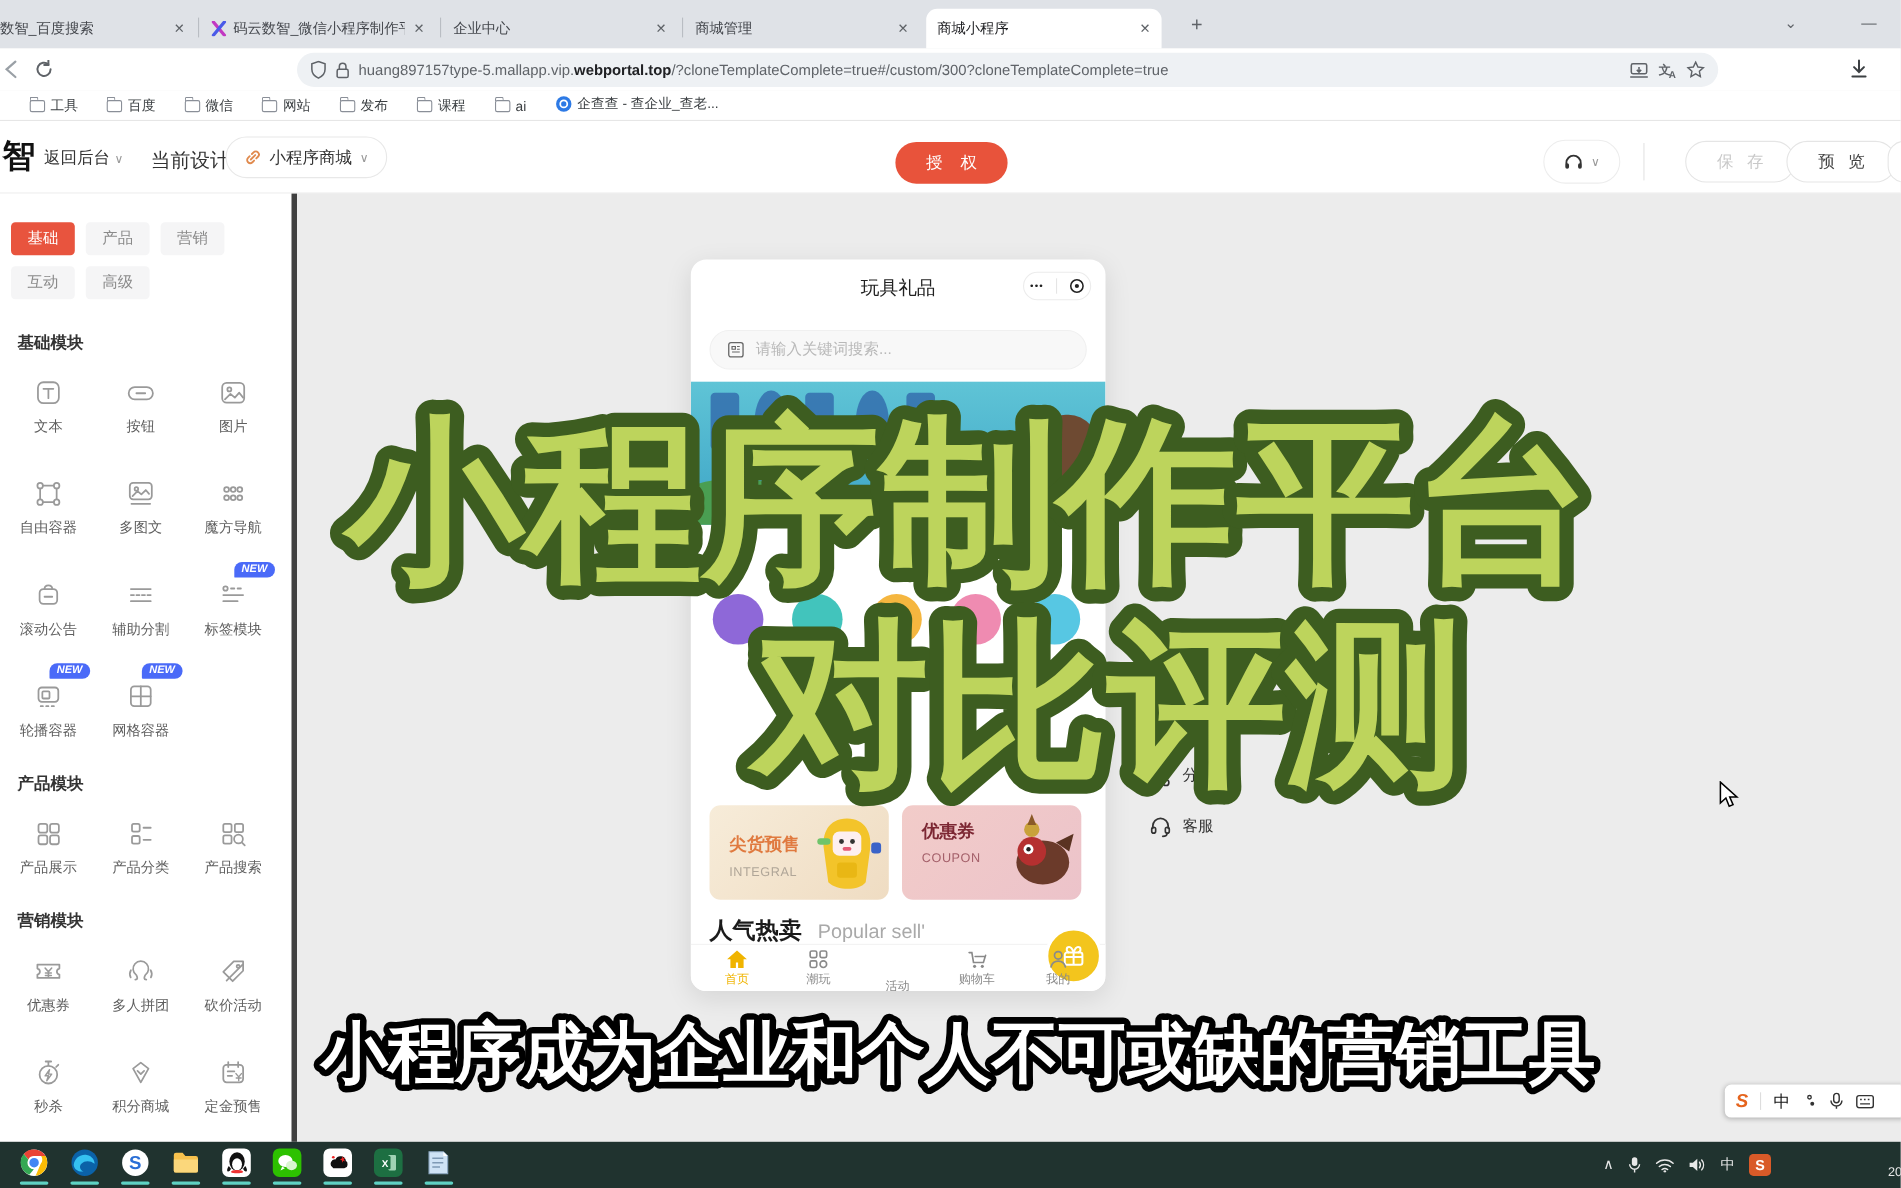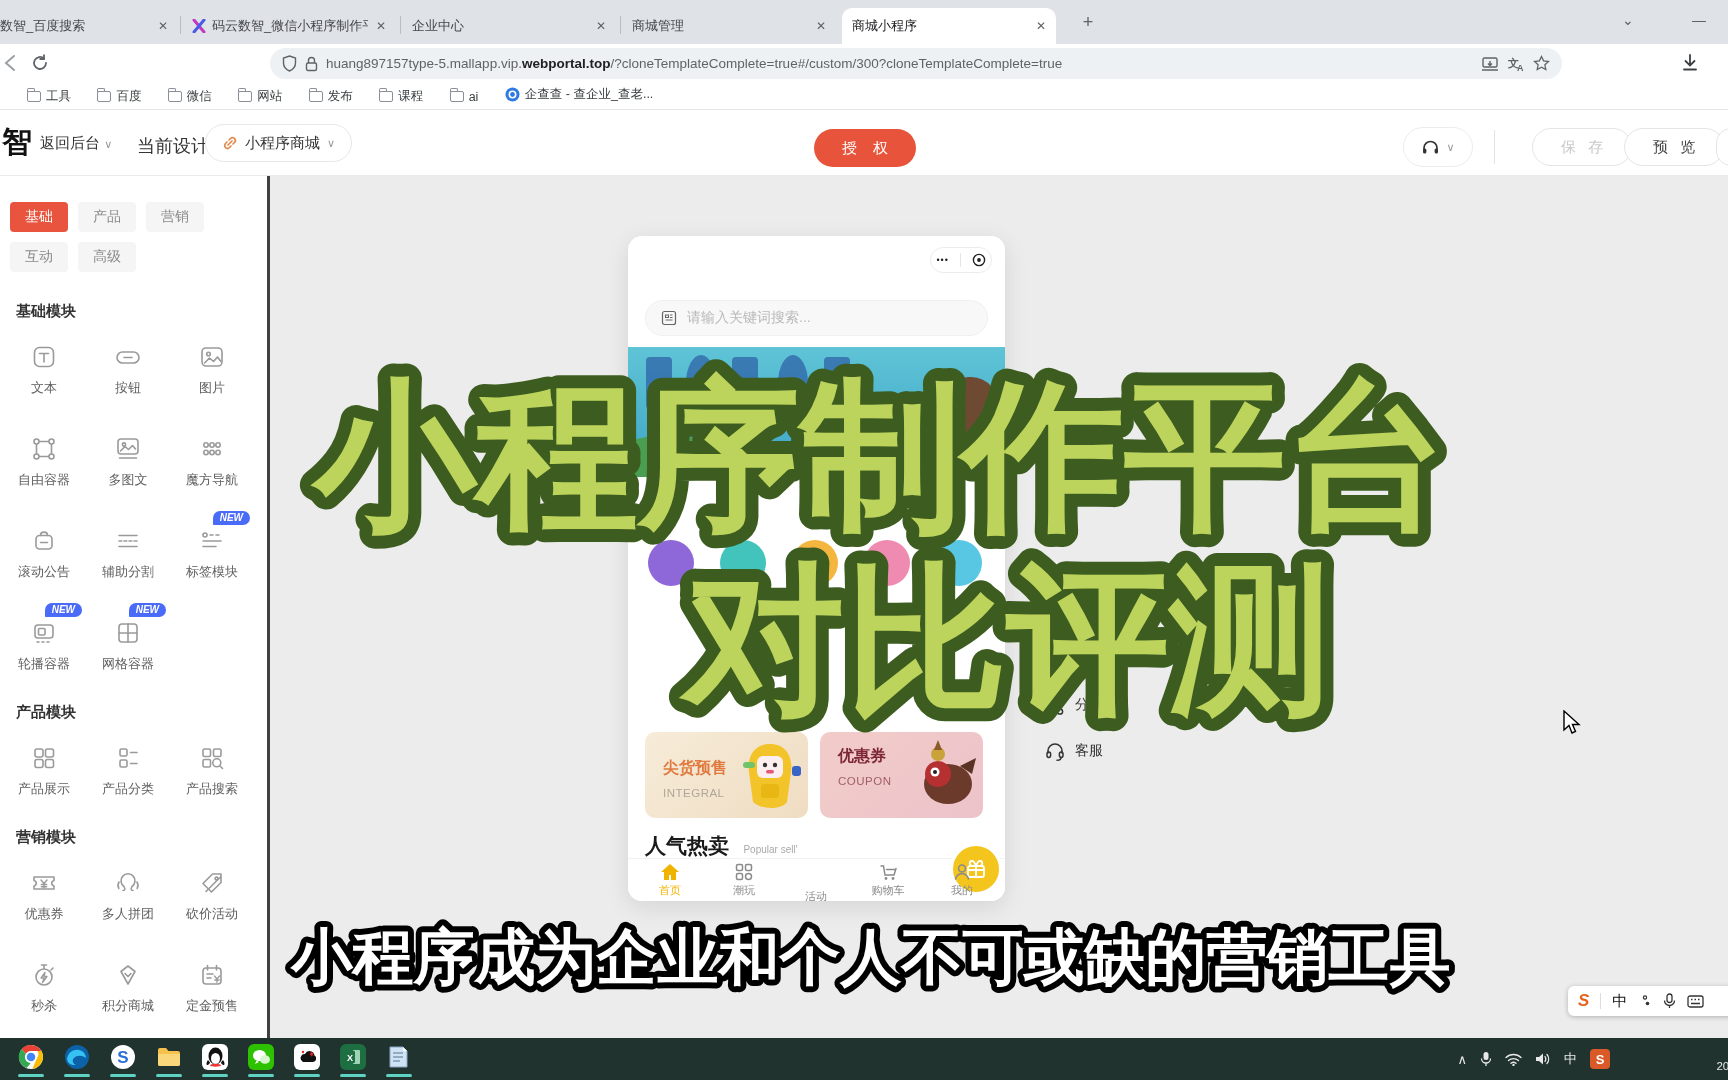--- a/index.html
+++ b/index.html
@@ -43,21 +43,21 @@
   #helppill { left:1403px; top:127px; width:70px; height:40px; border:1px solid #ededed; border-radius:20px;
     display:flex; align-items:center; justify-content:center; gap:6px; background:#fff; }
   #tbdiv { left:1494px; top:130px; width:1px; height:34px; background:#e3e3e3; }
   .pillbtn { position:absolute; top:128px; height:38px; border:1px solid #e5e5e5; border-radius:19px;
     background:#fff; font-size:15px; letter-spacing:4px; text-indent:4px; padding:0 24px; }
   #savebtn { left:1532px; color:#c9c9c9; }
   #prevbtn { left:1624px; color:#444; }
   #edgepill { left:1716px; top:128px; width:30px; height:38px; border:1px solid #e5e5e5; border-radius:19px; background:#fff; }
 
   
-  #sidebar { left:0; top:176px; width:270px; height:862px; background:#fff; border-right:3px solid #404040;
+  #sidebar { left:0; top:176px; width:270px; height:862px; background:#fff; border-right:5px solid #404040;
     padding:26px 10px 0 10px; overflow:hidden; }
   #sidetabs { display:flex; flex-wrap:wrap; gap:10px; width:250px; }
   .chip { display:inline-flex; align-items:center; justify-content:center; height:30px; padding:0 15px;
     border-radius:4px; background:#f5f5f6; color:#8a8a8a; font-size:14px; }
   .chip.active { background:#e8543e; color:#fff; }
   .sectitle { font-size:15px; font-weight:700; color:#333; margin:30px 0 0 6px; }
   .modgrid { display:grid; grid-template-columns:repeat(3,84px); row-gap:38px; margin-top:22px; padding-left:2px; }
   .mod { position:relative; display:flex; flex-direction:column; align-items:center; gap:8px; width:64px; }
   .mod svg { stroke:#9a9a9a; fill:none; stroke-width:1.6; stroke-linecap:round; stroke-linejoin:round; }
   .mod .mlabel { font-size:13px; color:#5f5f5f; white-space:nowrap; }
@@ -85,21 +85,21 @@
   .navcirc { position:absolute; top:304px; width:46px; height:46px; border-radius:50%; }
   .fcard { position:absolute; top:402px; width:163px; height:84px; border-radius:10px; padding:12px 14px; }
   .fcard .ft { font-size:15px; font-weight:700; }
   .fcard .fs { font-size:10px; color:#9aa7b5; margin-top:6px; letter-spacing:1px; }
   #duck { position:absolute; left:118px; top:18px; width:34px; height:44px; }
   .promo { position:absolute; top:496px; width:163px; height:86px; border-radius:10px; padding:14px 0 0 18px; overflow:hidden; }
   .promo .pt { font-size:16px; font-weight:700; }
   .promo .ps { font-size:11.5px; margin-top:8px; letter-spacing:.5px; }
   #hotrow { left:17px; top:596px; }
   #hottitle { font-size:21px; font-weight:700; color:#1a1a1a; display:inline-block; }
-  #hotsub { font-size:10px; color:#a9a9a9; display:inline-block; margin-left:10px; }
+  #hotsub { font-size:18px; color:#a9a9a9; display:inline-block; margin-left:10px; }
   #ptabbar { left:0; top:622px; width:377px; height:43px; background:#fff; border-top:1px solid #f2f2f2; }
   .ptab { position:absolute; top:4px; width:56px; display:flex; flex-direction:column; align-items:center; gap:2px; }
   .ptab .plabel { font-size:11px; color:#8a8a8a; }
   .ptab.active .plabel { color:#f0b400; }
   #actcirc { position:absolute; left:162px; top:-20px; width:52px; height:52px; background:#f3c51d;
     border-radius:50%; border:3px solid #fff; display:flex; align-items:center; justify-content:center; }
 
   
   .floatitem { display:flex; align-items:center; gap:9px; font-size:14px; color:#333; }
 
@@ -443,20 +443,21 @@
             <path d="M16.5 15l2.5 3 2.5-3M19 18v3.5M16.8 19h4.4" stroke-width="1.3"></path>
           </svg>
         <span class="mlabel">定金预售</span>
       </div>
     </div>
   </div>
 
   <div id="canvas" class="abs"></div>
 
   <div id="phone" class="abs">
+    <div id="ptitle" class="abs">玩具礼品</div>
     <div id="capsule" class="abs">
       <span class="dots">•••</span>
       <span class="capdiv"></span>
       <svg width="14" height="14" viewBox="0 0 14 14">
         <circle cx="7" cy="7" r="5.6" stroke="#222" stroke-width="1.4" fill="none"></circle>
           <circle cx="7" cy="7" r="1.9" fill="#222"></circle>
       </svg>
     </div>
     <div id="psearch" class="abs">
       <svg width="16" height="16" viewBox="0 0 16 16">

